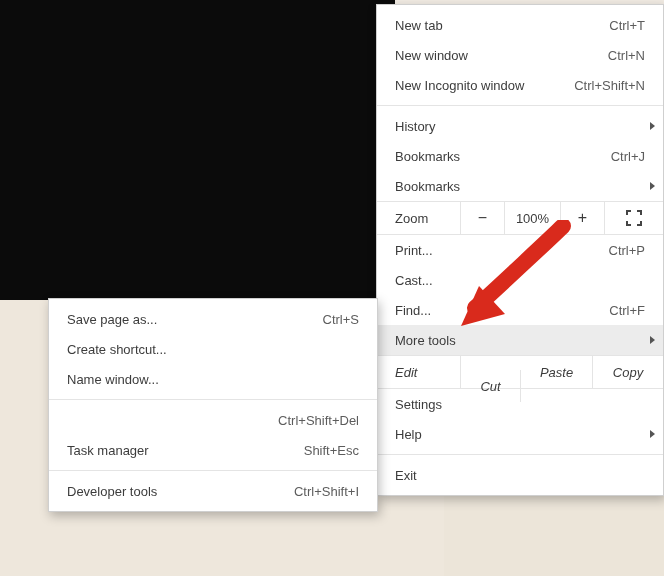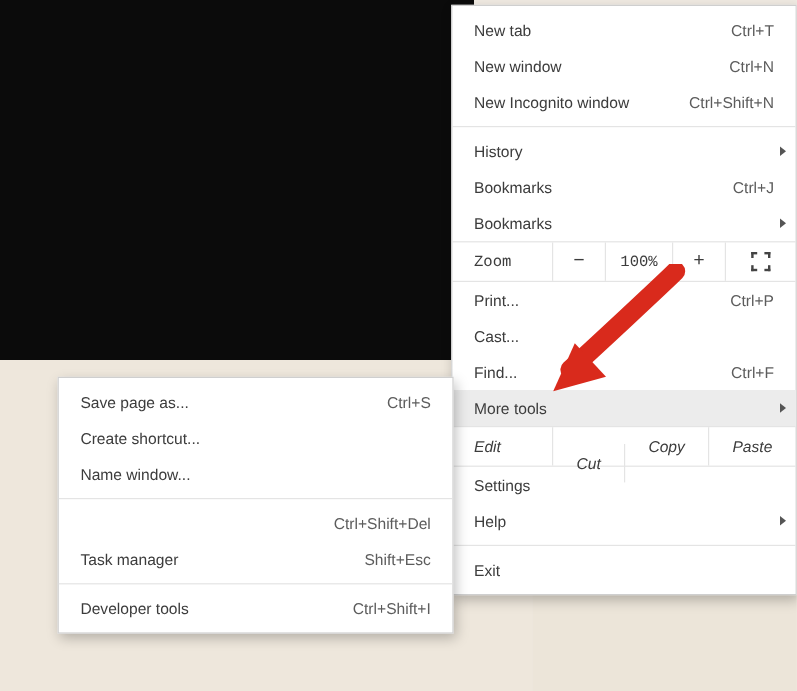--- a/index.html
+++ b/index.html
@@ -79,21 +79,20 @@
     width: 288px;
   }
 
   
   .zoom-row {
     display: flex;
     align-items: center;
     height: 34px;
     border-top: 1px solid #e4e4e4;
     border-bottom: 1px solid #e4e4e4;
-    font-family: Liberation Mono, monospace;
   }
   .zoom-row .zcell {
     display: flex;
     align-items: center;
     justify-content: center;
     height: 100%;
     border-right: 1px solid #e4e4e4;
   }
   .zoom-row .zcell:last-child { border-right: none; }
   .zoom-row .zlabel { flex: 0 0 84px; justify-content: flex-start; padding-left: 18px; color:#3c3c3c;}
@@ -119,21 +118,20 @@
   .edit-row .ecell:last-child { border-right:none; }
   .edit-row .elabel { flex:0 0 84px; justify-content:flex-start; padding-left:18px; }
   .edit-row .ecut   { flex:0 0 60px;margin-top:28px; }
   .edit-row .ecopy  { flex:0 0 70px; }
   .edit-row .epaste { flex:1 1 auto; }
 
   
   #menu-sub {
     left: 48px; top: 298px;
     width: 330px;
-    margin-top: 16px;
   }
 
   
   .fs-icon { width:16px; height:16px; position:relative; }
   .fs-icon span {
     position:absolute; width:5px; height:5px;
     border:2px solid #444;
   }
   .fs-icon .tl { top:0; left:0; border-right:none; border-bottom:none; }
   .fs-icon .tr { top:0; right:0; border-left:none; border-bottom:none; }
@@ -223,22 +221,22 @@
   </div>
   <div class="item highlight">
     <span class="label">More tools</span>
     <span class="spacer"></span>
     <span class="submenu-caret"></span>
   </div>
 
   <div class="edit-row">
     <div class="ecell elabel">Edit</div>
     <div class="ecell ecut">Cut</div>
+    <div class="ecell epaste">Paste</div>
     <div class="ecell ecopy">Copy</div>
-    <div class="ecell epaste">Paste</div>
   </div>
 
   <div class="item">
     <span class="label">Settings</span>
     <span class="spacer"></span>
   </div>
   <div class="item">
     <span class="label">Help</span>
     <span class="spacer"></span>
     <span class="submenu-caret"></span>

